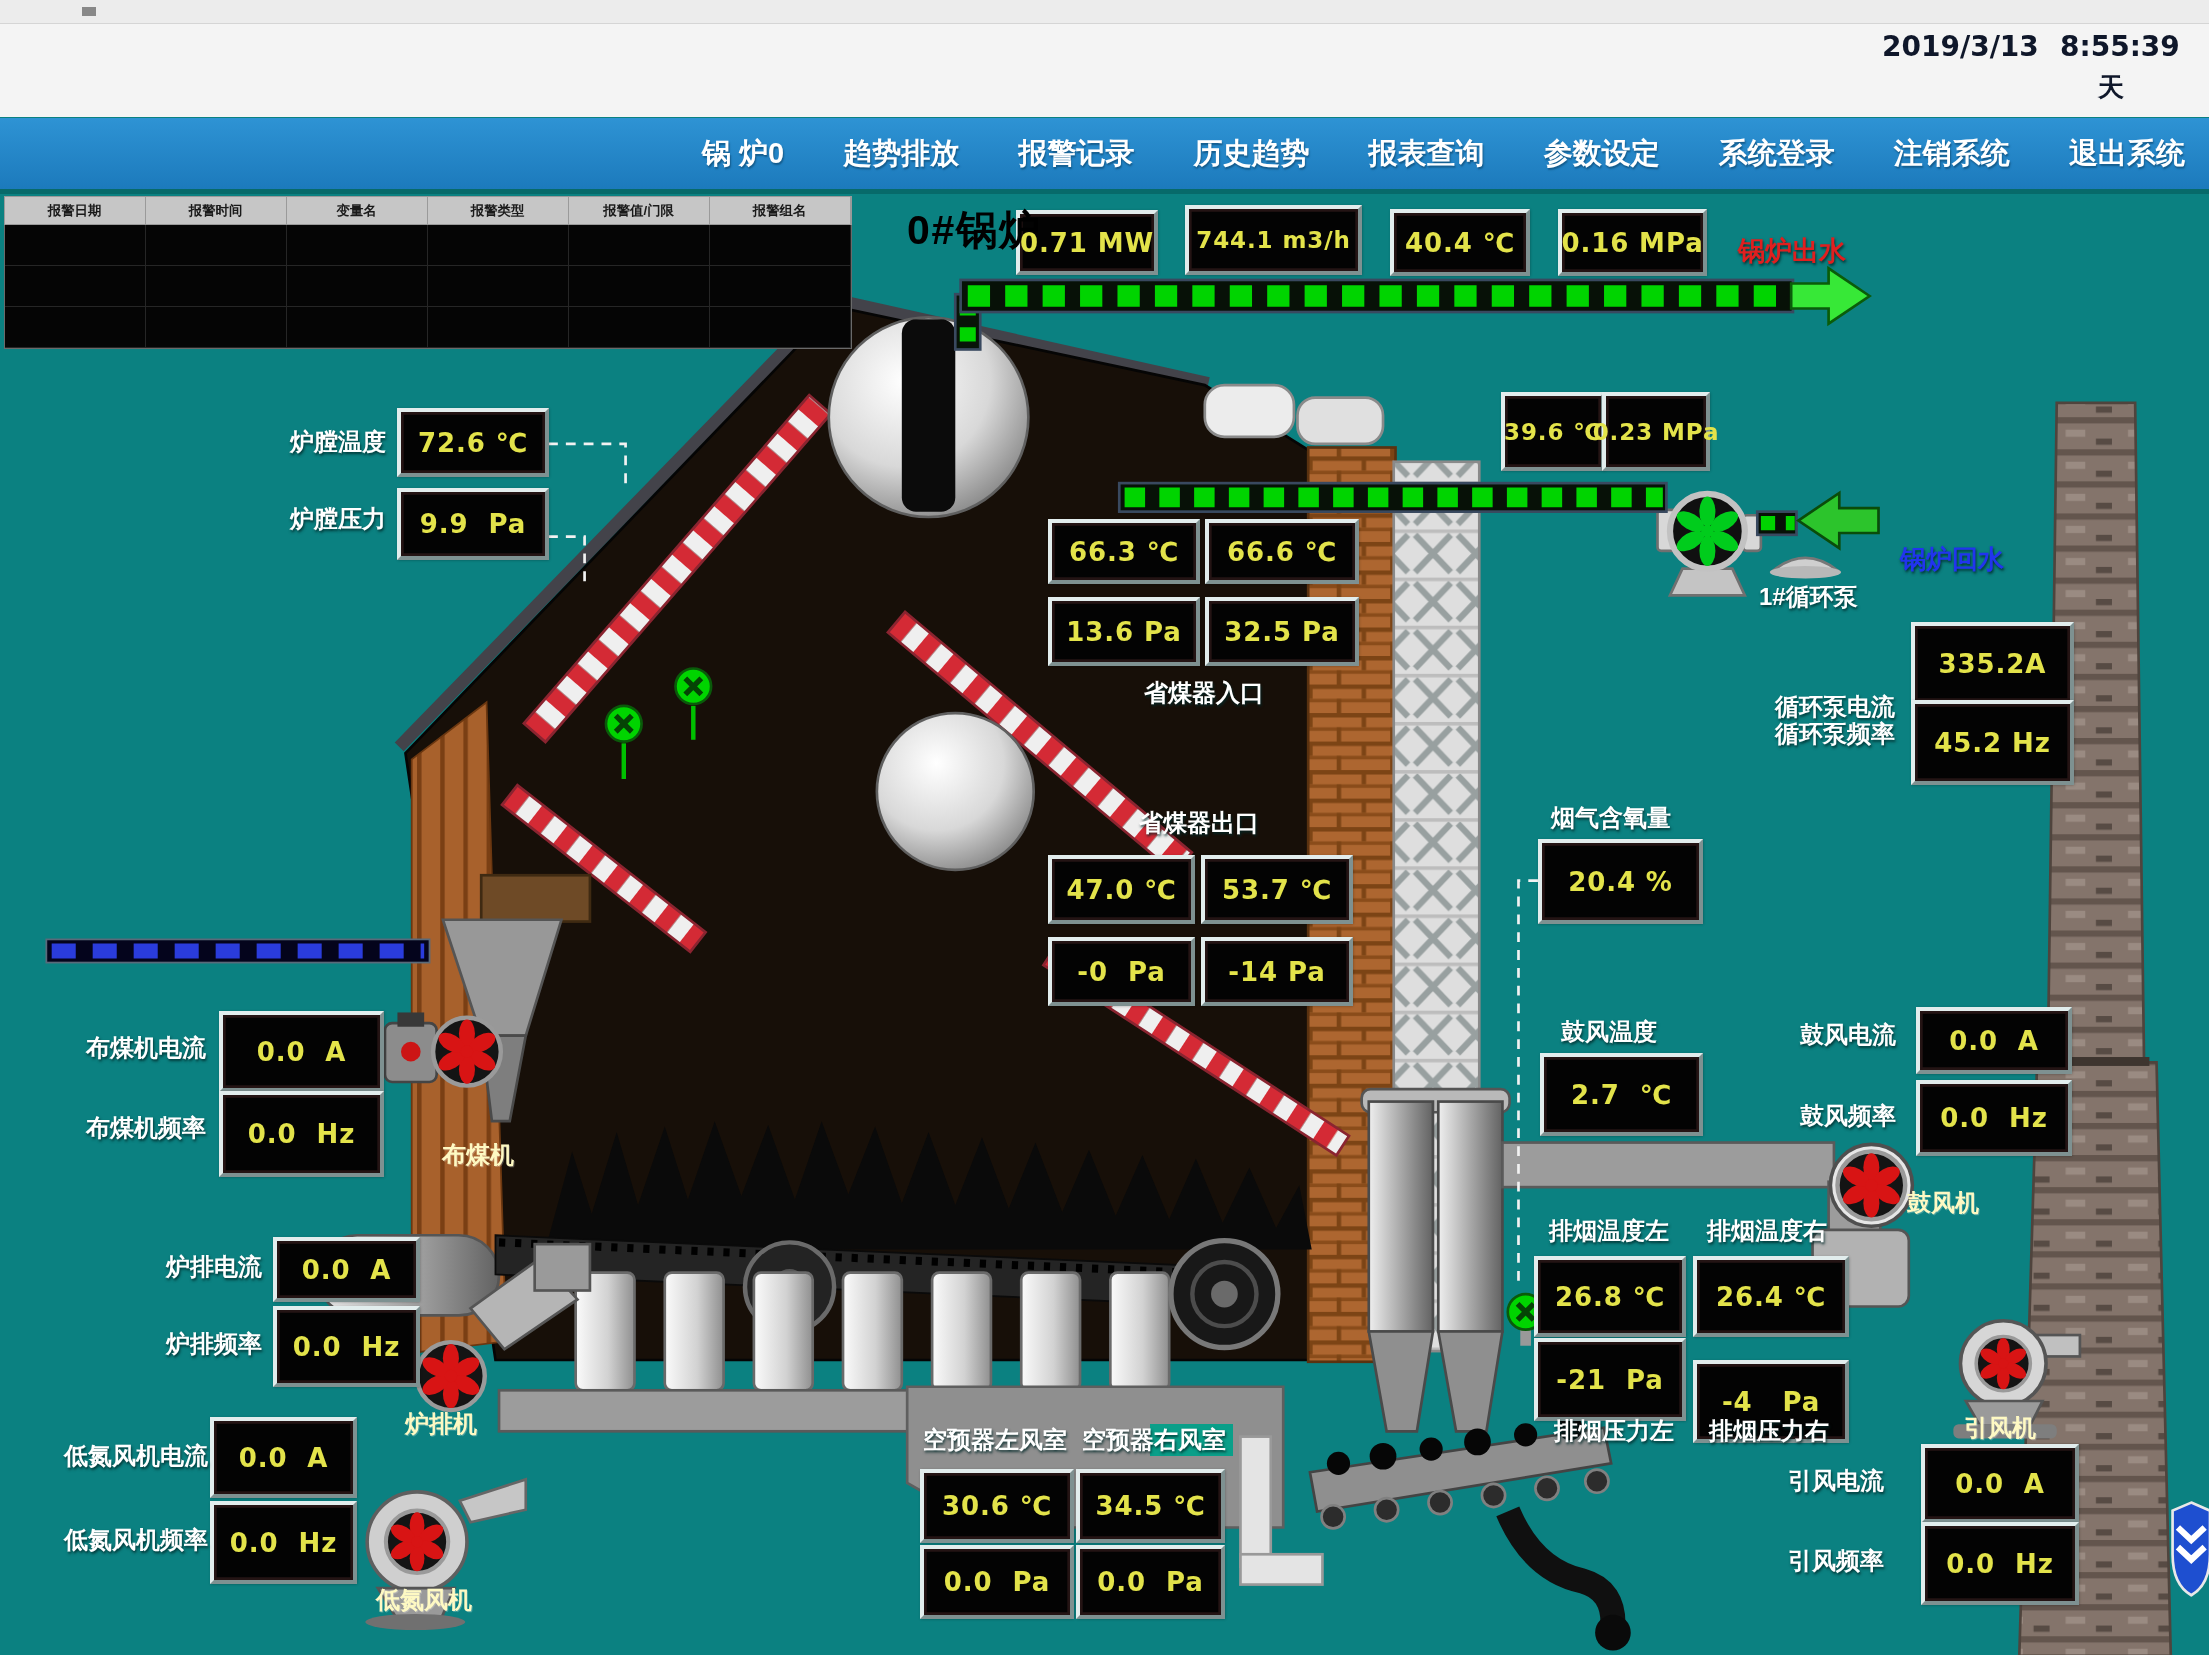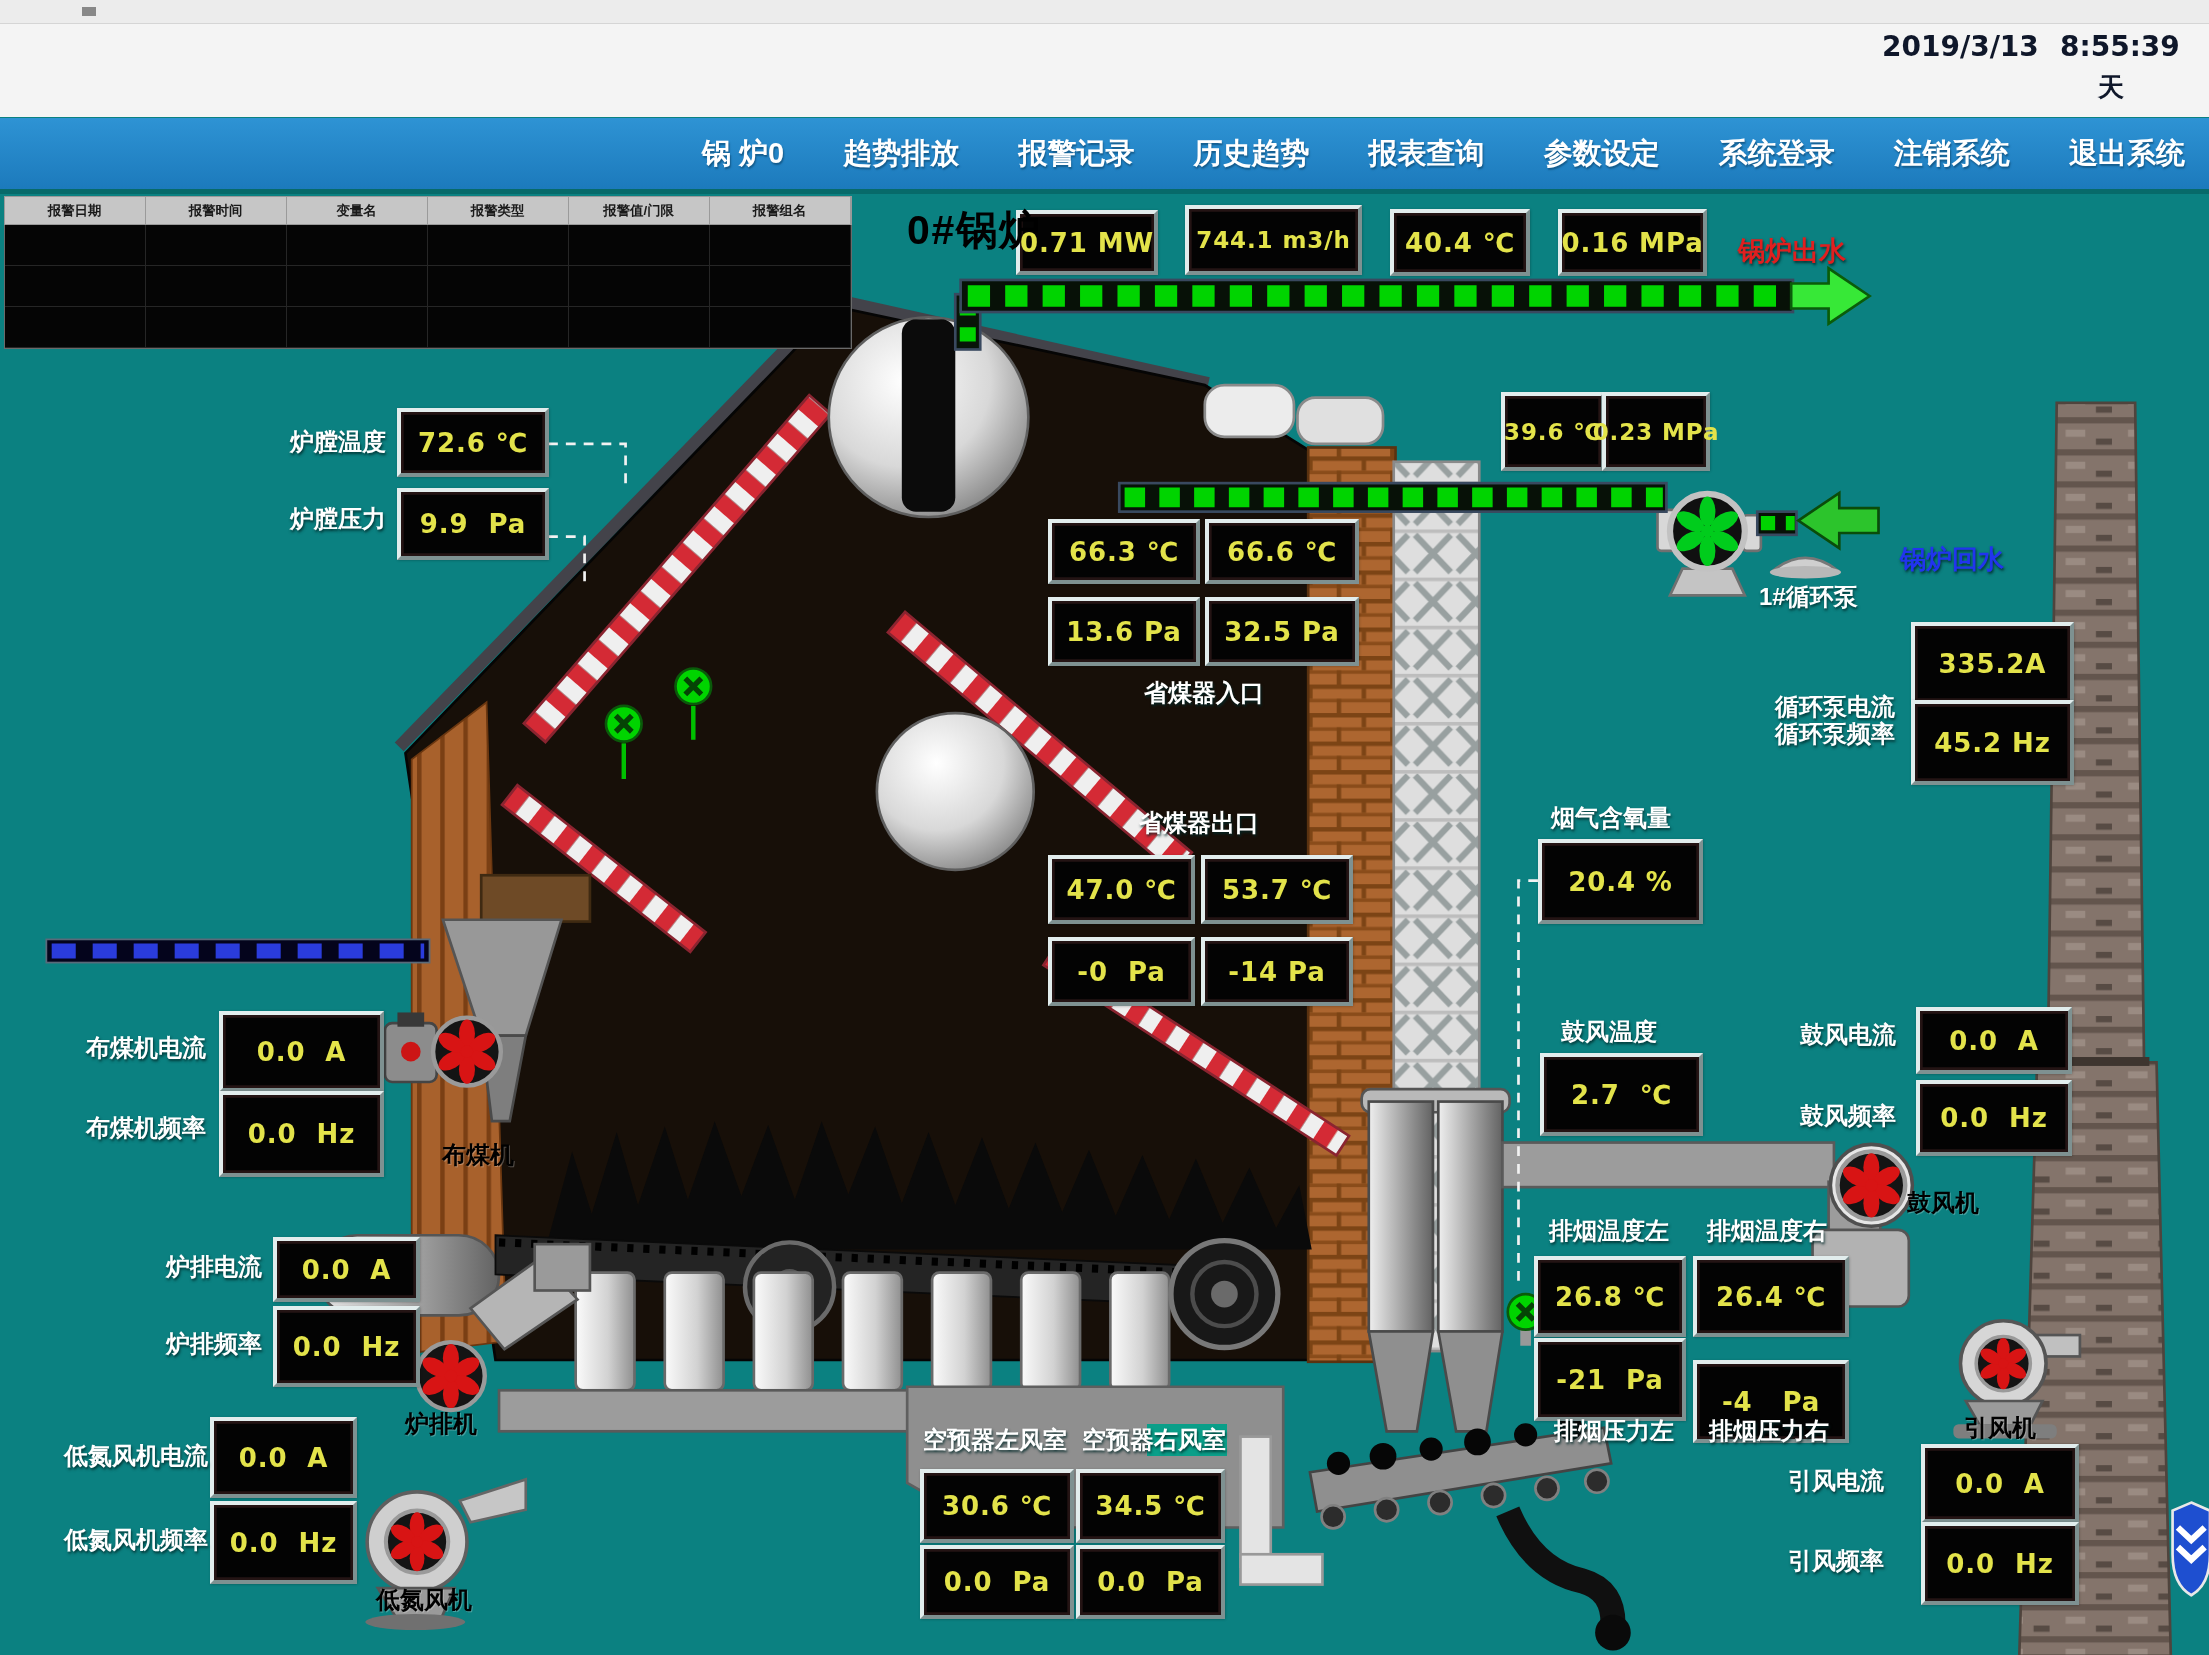--- a/index.html
+++ b/index.html
@@ -26,25 +26,25 @@
   .ahc{font-size:13.4px;font-weight:bold;color:#1a1a1a;display:flex;align-items:center;justify-content:center;border-right:0.9px solid #9a9a9a;overflow:hidden;white-space:nowrap;}
   .abody{display:grid;grid-template-columns:repeat(6,1fr);grid-auto-rows:41px;background:#050505;border:1.8px solid #6a6a6a;border-top:none;}
   .abc{border-right:1.8px solid #262626;border-bottom:1.8px solid #262626;}
   
   .pv{position:absolute;background:#030303;border:4.5px solid;border-color:#e2eded #7e9191 #7e9191 #e2eded;
       box-shadow:inset 0 0 0 2.7px #241414,0.9px 0.9px 2.7px rgba(0,0,0,.35);
       color:#e3e34a;display:flex;align-items:center;justify-content:center;
       font:bold 26px "DejaVu Sans",sans-serif;white-space:pre;letter-spacing:0.9px;z-index:6;}
   .pv.f26{font-size:23px;}
   .lb{position:absolute;font-size:24px;font-weight:bold;color:#fff;text-shadow:0.9px 1.8px 2.7px rgba(0,40,40,.85);white-space:nowrap;z-index:7;}
-  .lb.navy{color:#000000;text-shadow:0.9px 0.9px 0 rgba(255,255,255,.25);}
+  .lb.navy{color:#fef9c3;text-shadow:0.9px 0.9px 0 rgba(255,255,255,.25);}
   .lb.red{color:#e01f1f;font-size:27px;}
   .lb.blue{color:#2134ee;font-size:26px;}
   .lb.big{color:#000;font-size:41px;letter-spacing:1.8px;text-shadow:none;}
-  .lb.hl{background:linear-gradient(90deg,transparent 45%,#0a9f89 45%);padding-right:1px;}
+  .lb.hl{background:linear-gradient(90deg,transparent 45%,#0a9f89 45%);padding-right:7px;}
   svg.art{position:absolute;left:0;top:0;z-index:1;}
 </style>
 </head>
 <body>
 
 <div id="screen">
 
   <svg class="art" width="2210" height="1656" viewBox="0 0 2480 1858">
     <defs>
       <radialGradient id="gDrum" cx="38%" cy="32%" r="78%">

